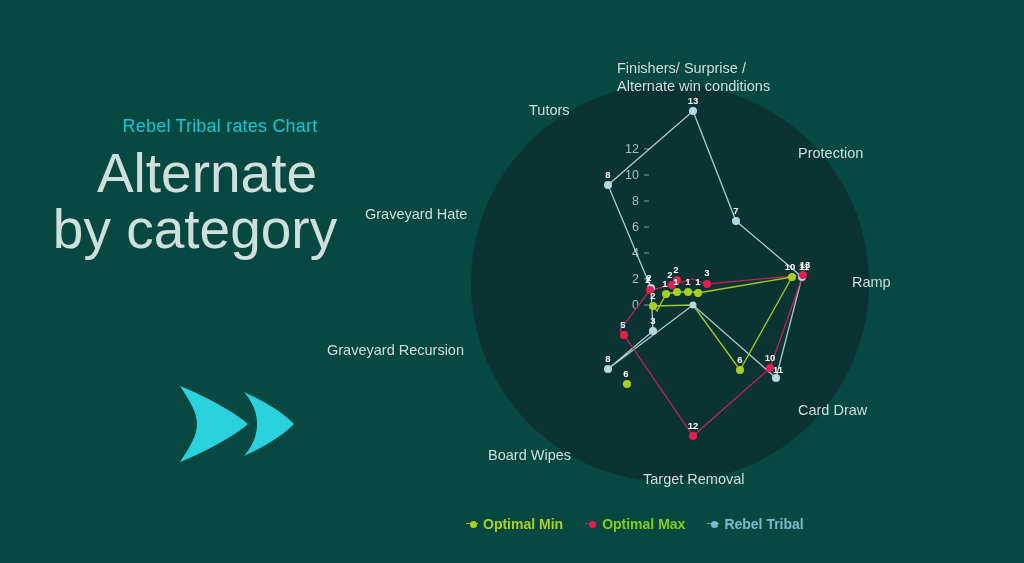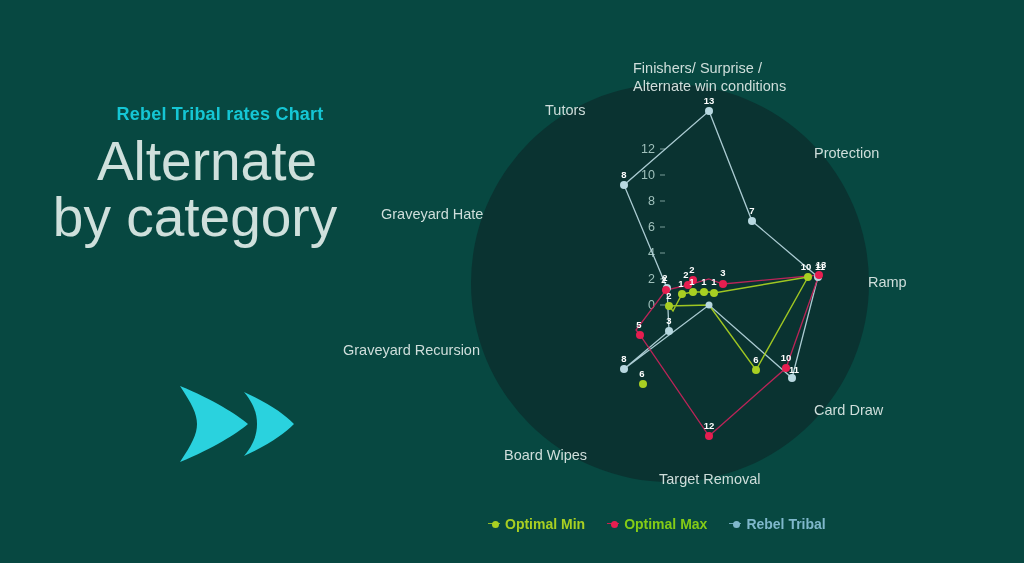--- a/index.html
+++ b/index.html
@@ -14,38 +14,38 @@
     position:absolute;
     left:471px;top:84px;width:398px;height:398px;
     border-radius:50%;
     background:#0a3331;
   }
   .left-panel{
     position:absolute;left:0;top:100px;width:420px;
     text-align:center;
   }
   .eyebrow{
-    color:#15c6d4;font-size:18px;font-weight:bold;
-    letter-spacing:.2px;margin:4px 0 8px 0;
+    color:#15c6d4;font-size:18px;font-weight:normal;
+    letter-spacing:.2px;margin:16px 0 8px 0;
     padding-left:20px;
   }
   .big-title{
     color:#cfe0dc;font-weight:400;line-height:1.02;
     font-size:55px;margin:0;padding:0 30px 0 0;
   }
   .big-title .l1{display:block;text-align:center;}
   .big-title .l2{display:block;text-align:center;padding-left:24px;}
   .big-title .l3{display:block;text-align:center;}
   .logo{position:absolute;left:178px;top:382px;width:122px;height:84px;}
-  .chart-wrap{position:absolute;left:420px;top:30px;width:604px;height:500px;}
+  .chart-wrap{position:absolute;left:404px;top:30px;width:604px;height:500px;}
   svg{display:block;overflow:visible;}
   .axis-label{fill:#cfdedb;font-size:14.5px;font-family:"Liberation Sans",sans-serif;}
   .tick-label{fill:#9fc0bb;font-size:12.5px;font-family:"Liberation Sans",sans-serif;}
   .dot-label{font-size:9.5px;font-weight:bold;font-family:"Liberation Sans",sans-serif;fill:#ffffff;}
-  .legend{position:absolute;left:492px;top:510px;width:420px;height:28px;
+  .legend{position:absolute;left:470px;top:510px;width:420px;height:28px;
     display:flex;align-items:center;gap:26px;}
   .legend-item{display:flex;align-items:center;gap:6px;font-size:14px;font-weight:bold;}
   .legend-dot{width:7px;height:7px;border-radius:50%;display:inline-block;
     position:relative;}
   .legend-dot::after{content:"";position:absolute;left:-4px;top:2px;width:12px;height:1.4px;
     background:inherit;opacity:.85;}
 </style>
 </head>
 <body>
 

